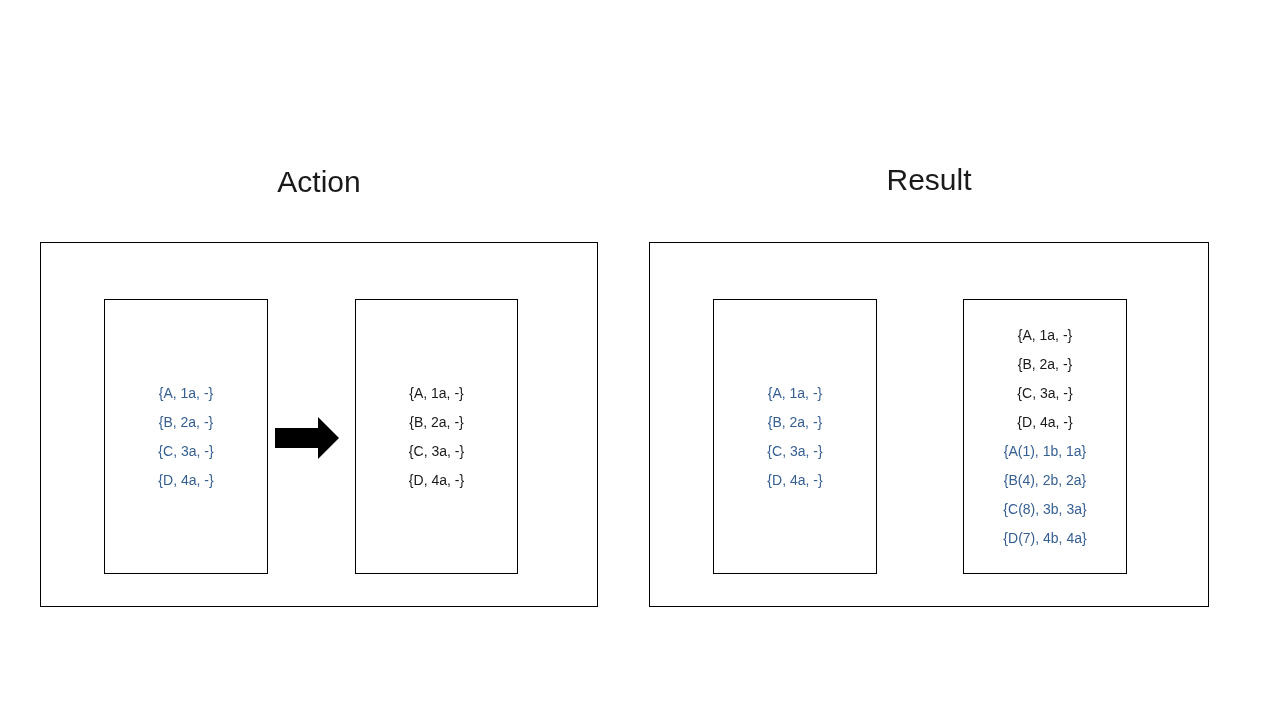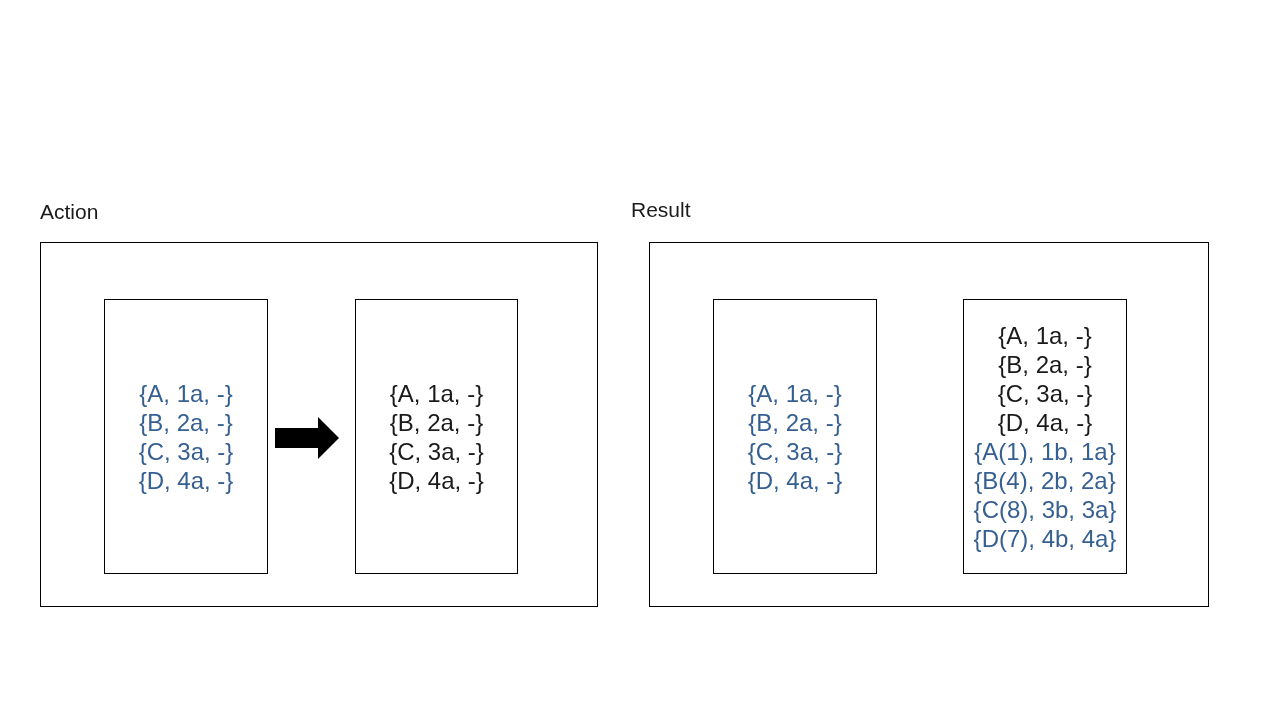--- a/index.html
+++ b/index.html
@@ -5,47 +5,47 @@
   html,body{margin:0;padding:0;background:#fff;}
   .canvas{
     position:relative;
     width:1280px;height:720px;
     background:var(--background,#ffffff);
     font-family:"Liberation Sans",sans-serif;
     overflow:hidden;
   }
   .title{
     position:absolute;
-    font-size:21px;
+    text-align:center;
+    font-size:30px;
     line-height:40px;
     color:var(--black-text,#1a1a1a);
-    margin-top:30px;
   }
   .action-title{left:40px;top:162px;width:558px;}
-  .result-title{left:631px;top:160px;width:560px;}
+  .result-title{left:649px;top:160px;width:560px;}
   .outer-box,.inner-box{
     position:absolute;
     box-sizing:border-box;
     border:1.5px solid var(--box-border,#000);
     background:#ffffff;
   }
   .action-outer{left:40px;top:242px;width:558px;height:365px;}
   .result-outer{left:649px;top:242px;width:560px;height:365px;}
   .inner-box{
     display:flex;
     flex-direction:column;
     justify-content:center;
     align-items:center;
   }
   .action-src{left:104px;top:299px;width:164px;height:275px;}
   .action-tgt{left:355px;top:299px;width:163px;height:275px;}
   .result-src{left:713px;top:299px;width:164px;height:275px;}
   .result-tgt{left:963px;top:299px;width:164px;height:275px;}
   .line{
-    font-size:24px;
+    font-size:14px;
     line-height:29px;
     white-space:pre;
   }
   .line[data-color="blue"]{color:var(--blue-text,#365F91);}
   .line[data-color="black"]{color:var(--black-text,#1a1a1a);}
   .arrow{position:absolute;left:275px;top:417px;width:64px;height:42px;}
   .arrow svg{display:block;}
 </style>
 </head>
 <body>

